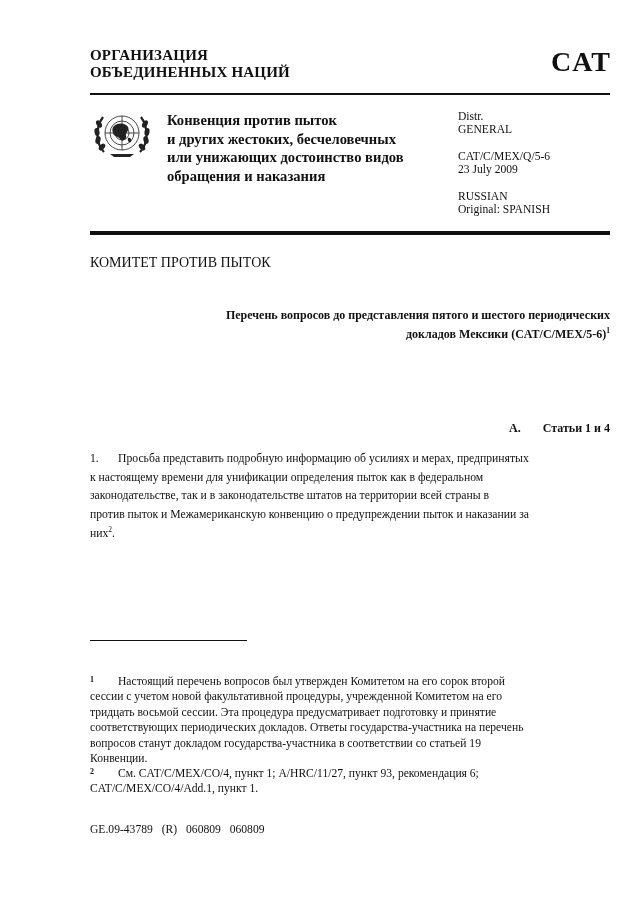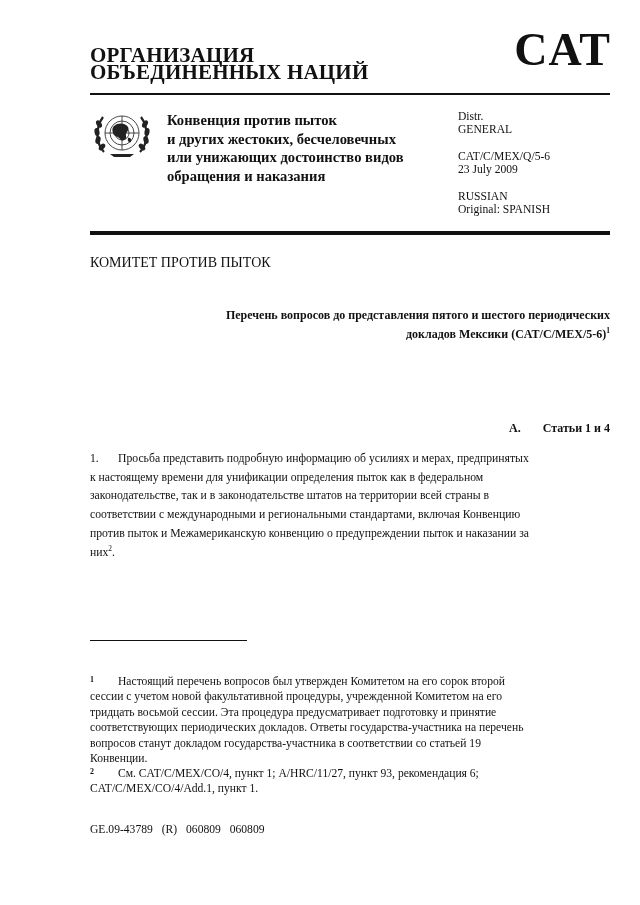--- a/index.html
+++ b/index.html
@@ -1,21 +1,21 @@
 <!DOCTYPE html>
 <html><head>
 <meta charset="utf-8">
 <style>
   html, body { margin: 0; padding: 0; background: #ffffff; }
   body { width: 640px; height: 905px; position: relative; overflow: hidden;
          font-family: "Liberation Serif", "DejaVu Serif", serif; color: #111; }
   .abs { position: absolute; }
 
-  .org { left: 90px; top: 47px; font-weight: bold; font-size: 21px; line-height: 17px; letter-spacing: 0.2px; }
-  .symbol { right: 29px; top: 28px; font-weight: bold; font-size: 46px; line-height: 44px; letter-spacing: 1px; }
+  .org { left: 90px; top: 47px; font-weight: bold; font-size: 15px; line-height: 17px; letter-spacing: 0.2px; }
+  .symbol { right: 29px; top: 40px; font-weight: bold; font-size: 28px; line-height: 44px; letter-spacing: 1px; }
   .rule-top { left: 90px; width: 520px; top: 93px; height: 2px; background: #111; }
 
   .emblem { left: 92px; top: 108px; width: 60px; height: 54px; }
   .conv { left: 167px; top: 111px; font-weight: bold; font-size: 14.6px; line-height: 18.6px; }
 
   .meta { left: 458px; top: 110px; font-size: 11.6px; line-height: 13px; }
   .meta .gap { height: 14px; }
 
   .rule-thick { left: 90px; width: 520px; top: 231px; height: 4px; background: #111; }
 
@@ -113,21 +113,20 @@
 </div>
 
 <div class="abs center-bold t3">
   <span class="letter">A.</span><span>Статьи 1 и 4</span>
 </div>
 
 <div class="abs para">
   <div><span class="num">1.</span><span>Просьба представить подробную информацию об усилиях и мерах, предпринятых</span></div>
   <div>к настоящему времени для унификации определения пыток как в федеральном</div>
   <div>законодательстве, так и в законодательстве штатов на территории всей страны в</div>
-  <div>соответствии с международными и региональными стандартами, включая Конвенцию</div>
   <div>против пыток и Межамериканскую конвенцию о предупреждении пыток и наказании за</div>
   <div><span>них</span><sup>2</sup><span>.</span></div>
 </div>
 
 <div class="abs fn-rule"></div>
 
 <div class="abs fn fn1">
   <div><span class="mark">1</span><span>Настоящий перечень вопросов был утвержден Комитетом на его сорок второй</span></div>
   <div>сессии с учетом новой факультативной процедуры, учрежденной Комитетом на его</div>
   <div>тридцать восьмой сессии.  Эта процедура предусматривает подготовку и принятие</div>

